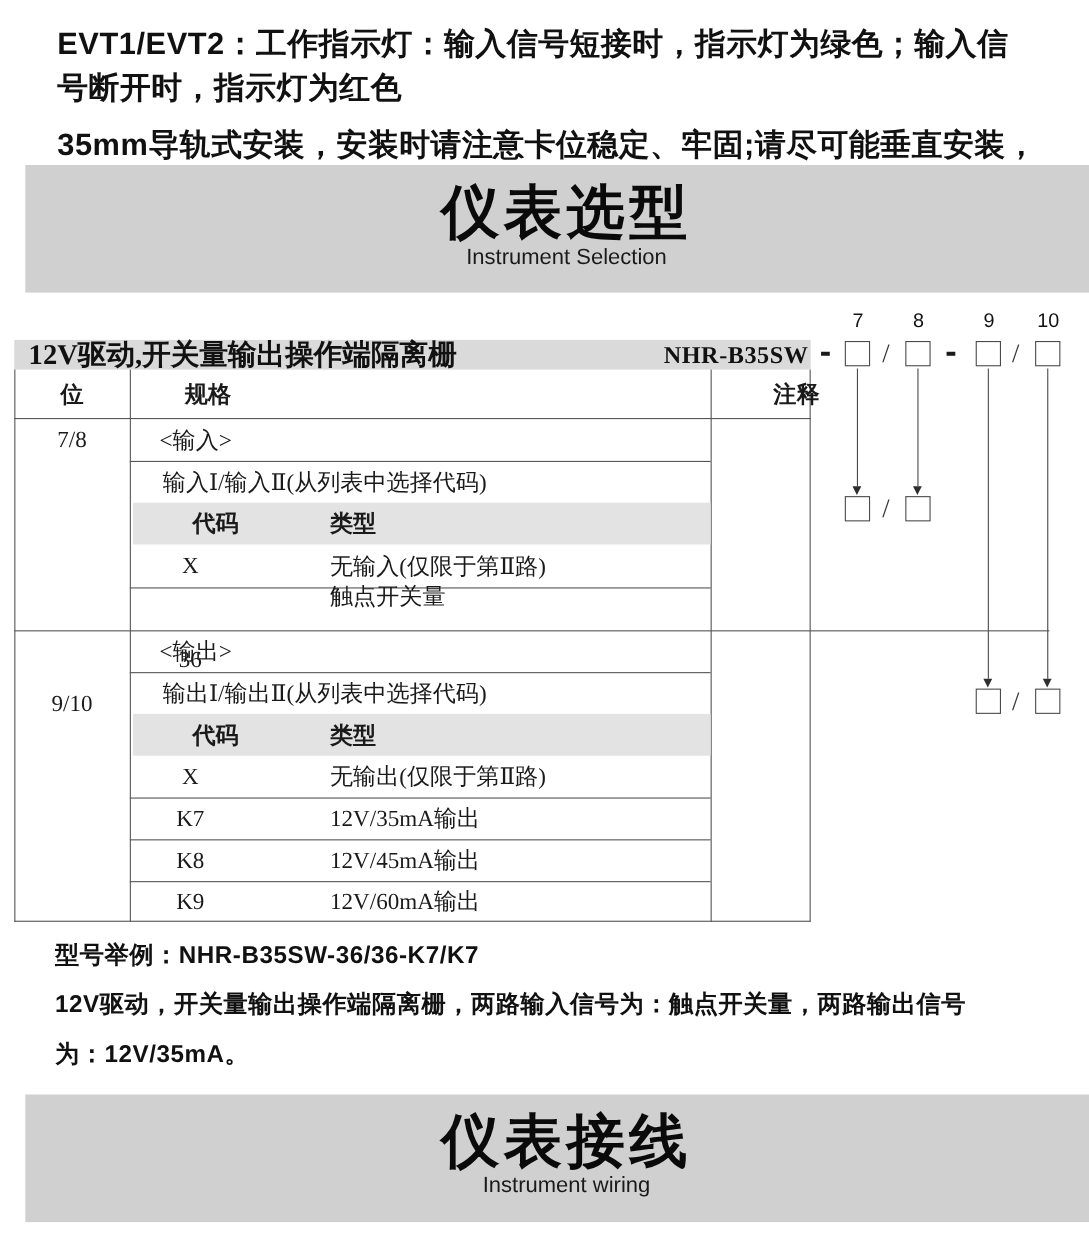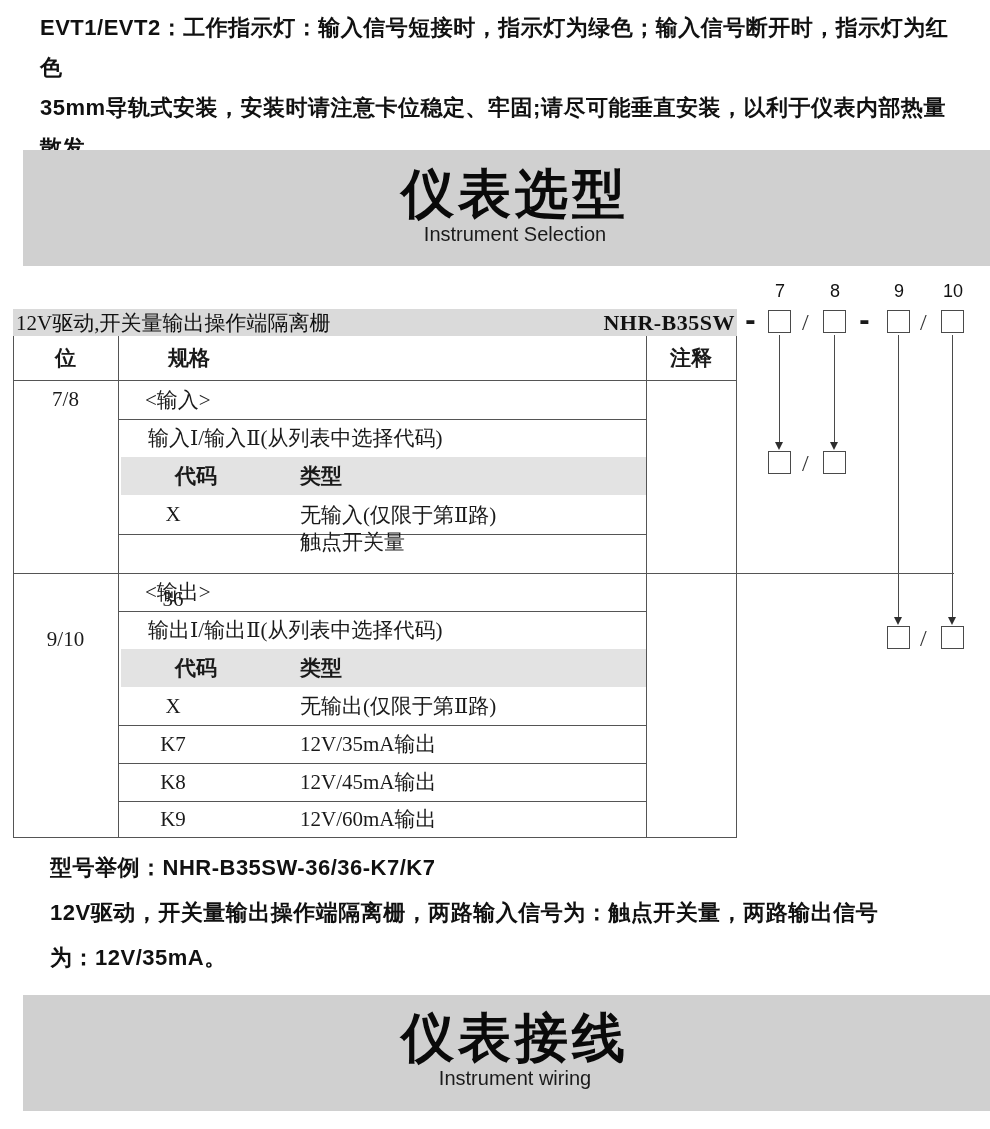--- a/index.html
+++ b/index.html
@@ -1,37 +1,37 @@
 <!DOCTYPE html>
 <html><head>
 <meta charset="utf-8">
 <style>
   html,body{margin:0;padding:0;background:#fff;}
   .page{position:relative;width:990px;height:1129px;background:#ffffff;overflow:hidden;
         font-family:"Liberation Sans",sans-serif;color:#111;}
 
   
   .intro{position:absolute;left:40px;top:8px;width:915px;}
-  .intro p{margin:0;line-height:40px;font-size:22px;font-weight:600;letter-spacing:0.5px;}
+  .intro p{margin:12px;line-height:40px;font-size:28px;font-weight:600;letter-spacing:0.5px;}
 
   
   .banner{position:absolute;left:3px;width:984px;background:#d0d0d0;text-align:center;margin-left:20px;}
   .banner .b-title{font-size:53px;font-weight:700;letter-spacing:4px;line-height:1.05;
                    font-family:"Liberation Sans",sans-serif;color:#0a0a0a;}
   .banner .b-sub{font-size:20px;font-weight:400;color:#1a1a1a;margin-top:1px;}
   .banner-selection{top:150px;height:116px;}
   .banner-selection .b-title{padding-top:16px;}
   .banner-wiring{top:995px;height:116px;}
   .banner-wiring .b-title{padding-top:15px;}
 
   
   .model-bar{position:absolute;left:13px;top:309px;width:724px;height:27px;background:#dadada;
              display:flex;justify-content:space-between;align-items:center;}
-  .model-bar .bar-left{font-family:"Liberation Serif",serif;font-weight:400;font-size:21px;
-                       padding-left:3px;white-space:nowrap;}
+  .model-bar .bar-left{font-family:"Liberation Serif",serif;font-weight:700;font-size:26px;
+                       padding-left:13px;white-space:nowrap;}
   .model-bar .bar-right{font-family:"Liberation Serif",serif;font-weight:600;font-size:22px;
                         padding-right:2px;letter-spacing:0.5px;white-space:nowrap;}
 
   
   .digit{position:absolute;top:281px;transform:translateX(-50%);font-size:18px;font-weight:500;
          font-family:"Liberation Sans",sans-serif;}
 
   
   .cbox{position:absolute;width:23px;height:23px;border:1.5px solid #4a4a4a;background:#fff;box-sizing:border-box;}
 
@@ -124,21 +124,21 @@
     <div class="tl-h" style="left:105px;top:275px;width:528px;"></div>
     <div class="tl-h" style="left:105px;top:389px;width:528px;"></div>
     <div class="tl-h" style="left:105px;top:427px;width:528px;"></div>
     <div class="tl-h" style="left:105px;top:465px;width:528px;"></div>
 
     <div class="band" style="top:121px;"></div>
     <div class="band" style="top:313px;"></div>
 
     <div class="cell center bold" style="left:0;top:0;width:105px;height:44px;">位</div>
     <div class="cell bold" style="left:155px;top:0;height:44px;">规格</div>
-    <div class="cell center bold" style="left:633px;top:0;width:90px;height:44px;">注释</div>
+    <div class="cell center bold" style="left:633px;top:0;width:90px;height:44px;padding-left:33px;">注释</div>
 
     <div class="cell center" style="left:0;top:44px;width:105px;height:39px;">7/8</div>
     <div class="cell" style="left:132px;top:44px;height:39px;">&lt;输入&gt;</div>
     <div class="cell" style="left:135px;top:83px;height:38px;">输入Ⅰ/输入Ⅱ(从列表中选择代码)</div>
     <div class="cell bold" style="left:162px;top:121px;height:38px;">代码</div>
     <div class="cell bold" style="left:287px;top:121px;height:38px;">类型</div>
     <div class="cell center" style="left:128px;top:159px;width:64px;height:39px;">X</div>
     <div class="cell" style="left:287px;top:159px;height:39px;">无输入(仅限于第Ⅱ路)</div>
     <div class="cell center" style="left:128px;top:198px;width:64px;height:39px;margin-top:46px;">36</div>
     <div class="cell" style="left:287px;top:186px;height:39px;">触点开关量</div>

